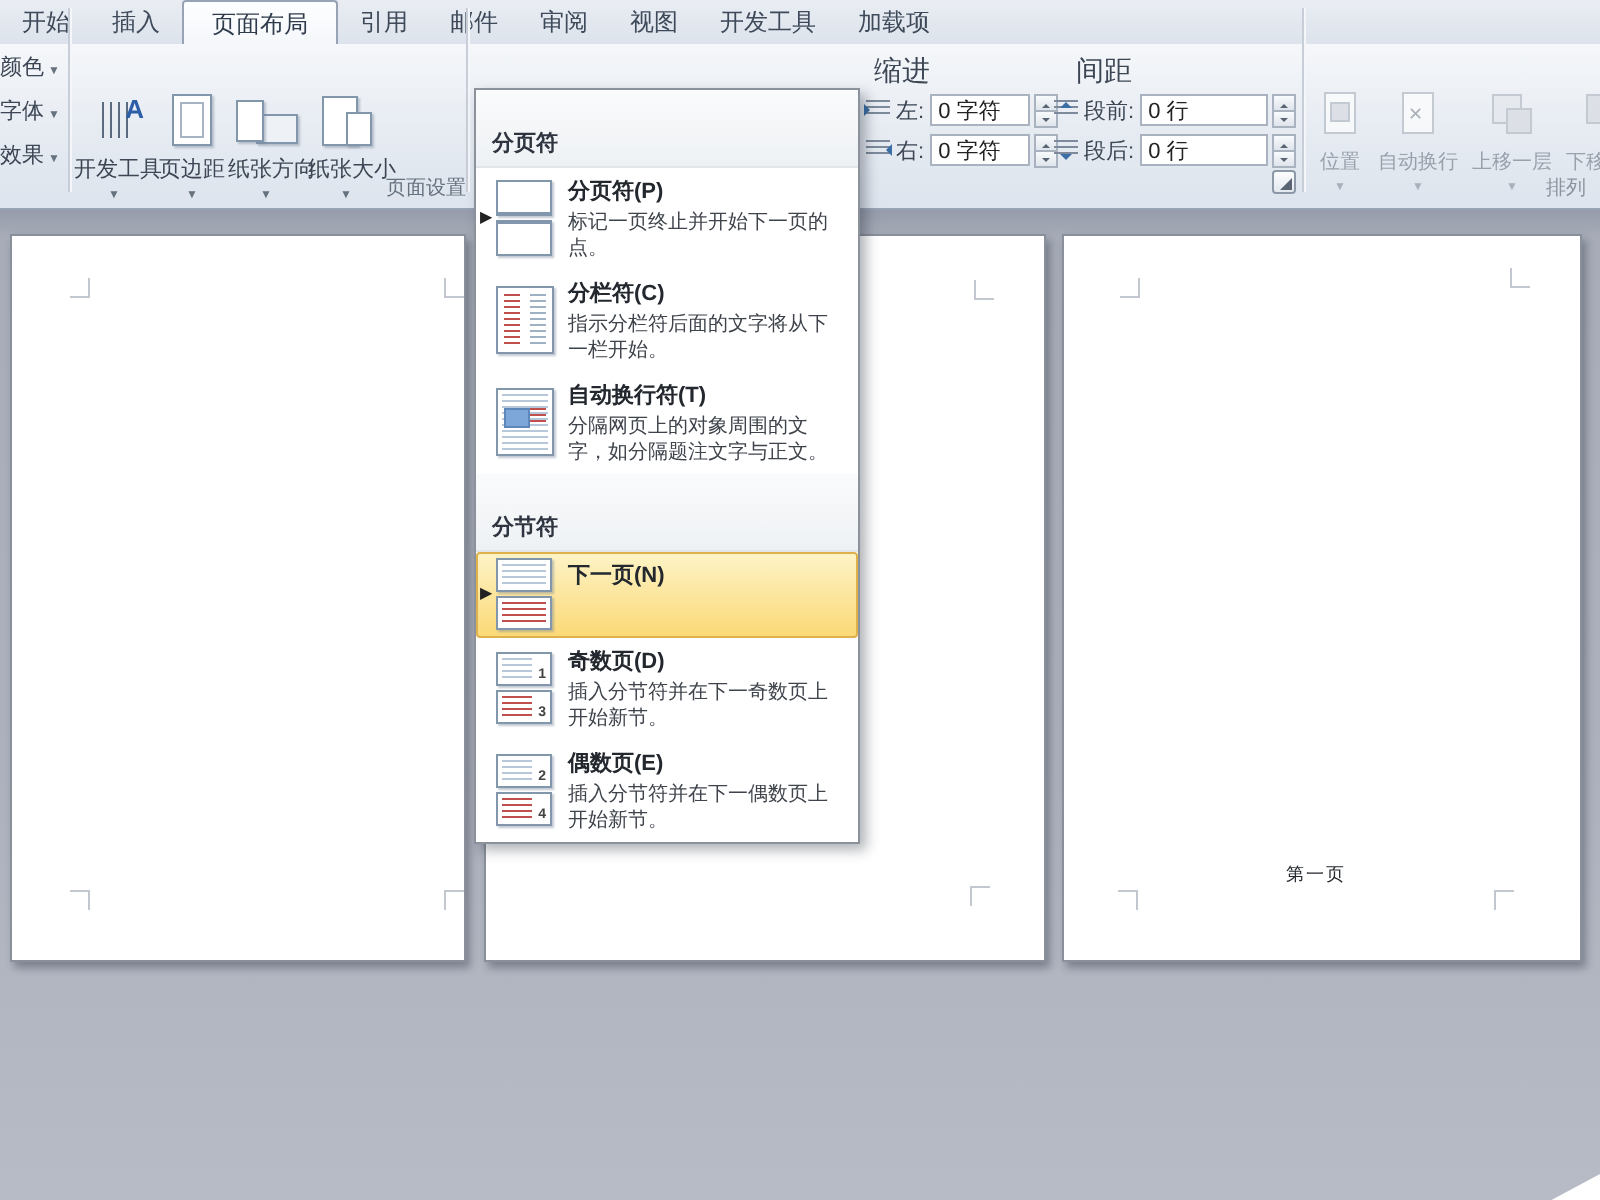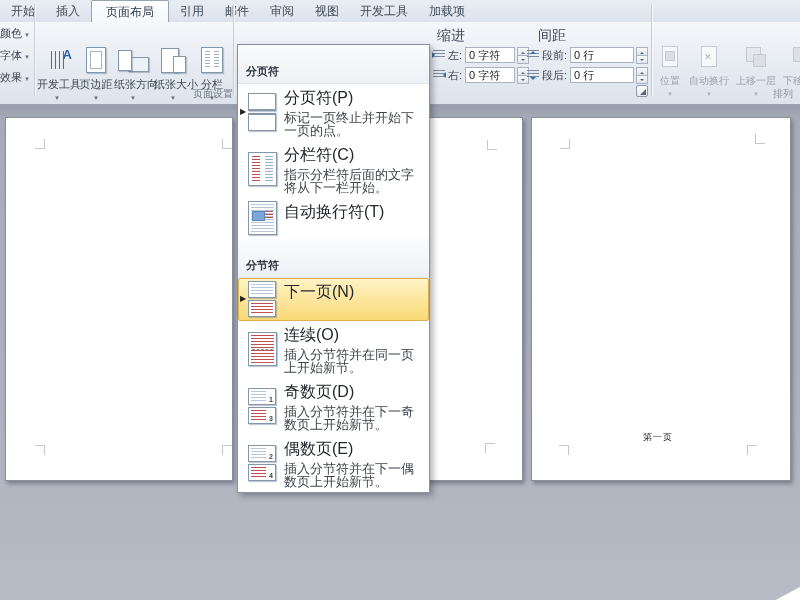--- a/index.html
+++ b/index.html
@@ -84,22 +84,22 @@
   
   .menu{position:absolute;left:237px;top:44px;width:193px;background:#fff;
         border:1px solid #8b929c;box-shadow:3px 3px 6px rgba(30,35,50,.35);z-index:20;box-sizing:border-box}
   .mhead{font-size:11px;font-weight:bold;color:#2f3540;background:linear-gradient(#fafbfc,#eef1f4);
          border-bottom:1px solid #e2e6ea;padding:19px 8px 4px}
   .mi{display:flex;padding:3px 4px 4px 2px;position:relative;cursor:default}
   .mi.hl{background:linear-gradient(#fdf3c5,#fbd977);border:1px solid #dfb14c;border-radius:2px;
          padding:2px 3px 3px 1px}
   .mi-ic{width:44px;flex:none;display:flex;flex-direction:column;align-items:center;justify-content:center;position:relative}
   .mi-tx{flex:1;min-width:0;padding-right:2px}
-  .mi-t{font-size:16px;font-weight:normal;color:#23272e;margin:1px 0 2px}
-  .mi-d{font-size:13px;color:#3f444c;line-height:13px}
+  .mi-t{font-size:11px;font-weight:bold;color:#23272e;margin:1px 0 2px}
+  .mi-d{font-size:10px;color:#3f444c;line-height:13px}
   .cur{position:absolute;left:0;top:50%;margin-top:-5px;font-size:8px;color:#222}
   .p2{width:26px;height:15px}
   .p2+.p2{margin-top:2px}
   .p1{width:27px;height:32px}
   .dash{position:absolute;left:3px;right:3px;top:50%;border-top:1px dashed #8a97a6}
   .pnum{position:absolute;right:2px;bottom:1px;font-size:7px;font-weight:bold;color:#444;line-height:7px}
 </style>
 </head>
 <body>
 
@@ -148,30 +148,20 @@
     <span class="dd">▼</span>
   </div>
   <div class="bigbtn" style="left:154px;width:38px">
     <div class="icbox">
       <div class="pg" style="width:16px;height:23px"></div>
       <div class="pg" style="width:11px;height:15px;margin-left:-6px;margin-top:8px"></div>
     </div>
     <span class="lbl">纸张大小</span>
     <span class="dd">▼</span>
   </div>
-  <div class="bigbtn" style="left:196px;width:32px">
-    <div class="icbox">
-      <div class="pg" style="width:20px;height:24px">
-        <span style="position:absolute;left:3px;top:3px;bottom:3px;width:5px;background:repeating-linear-gradient(#9fb1c4 0 1px,transparent 1px 3px)"></span>
-        <span style="position:absolute;right:3px;top:3px;bottom:3px;width:5px;background:repeating-linear-gradient(#9fb1c4 0 1px,transparent 1px 3px)"></span>
-      </div>
-    </div>
-    <span class="lbl">分栏</span>
-    <span class="dd">▼</span>
-  </div>
   <div class="grplabel" style="left:35px;width:198px">页面设置</div>
   <div class="vdiv" style="left:233px;top:-18px"></div>
 
   <div class="breaksbtn">
     <span class="mini"></span>
     <span>分隔符</span>
     <span class="dd">▼</span>
   </div>
 
   <div class="bgicon" style="left:313px">
@@ -319,52 +309,41 @@
   <div class="mi">
     <div class="mi-ic">
       <div class="pg p1">
         <i></i>
         <span style="position:absolute;left:3px;top:9px;width:11px;height:8px;background:#7da7d9;border:1px solid #5d87b9"></span>
         <span style="position:absolute;right:3px;top:9px;width:8px;height:8px;background:repeating-linear-gradient(#c0504d 0 1px,transparent 1px 3px)"></span>
       </div>
     </div>
     <div class="mi-tx">
       <div class="mi-t">自动换行符(T)</div>
+      <div class="mi-d">分隔网页上的对象周围的文字，如分隔题注文字与正文。</div>
     </div>
   </div>
 
   <div class="mhead">分节符</div>
 
   <div class="mi hl">
     <div class="mi-ic">
       <span class="cur">▶</span>
       <div class="pg p2">
           <i></i>
         </div>
       <div class="pg p2">
           <i class="red"></i>
         </div>
     </div>
     <div class="mi-tx">
       <div class="mi-t">下一页(N)</div>
     </div>
   </div>
 
-  <div class="mi">
-    <div class="mi-ic">
-      <div class="pg p1">
-          <i class="red"></i>
-          <span class="dash"></span>
-        </div>
-    </div>
-    <div class="mi-tx">
-      <div class="mi-t">连续(O)</div>
-      <div class="mi-d">插入分节符并在同一页上开始新节。</div>
-    </div>
-  </div>
 
   <div class="mi">
     <div class="mi-ic">
       <div class="pg p2">
           <i style="right:9px"></i>
           <span class="pnum">1</span>
         </div>
       <div class="pg p2">
           <i class="red" style="right:9px"></i>
           <span class="pnum">3</span>

